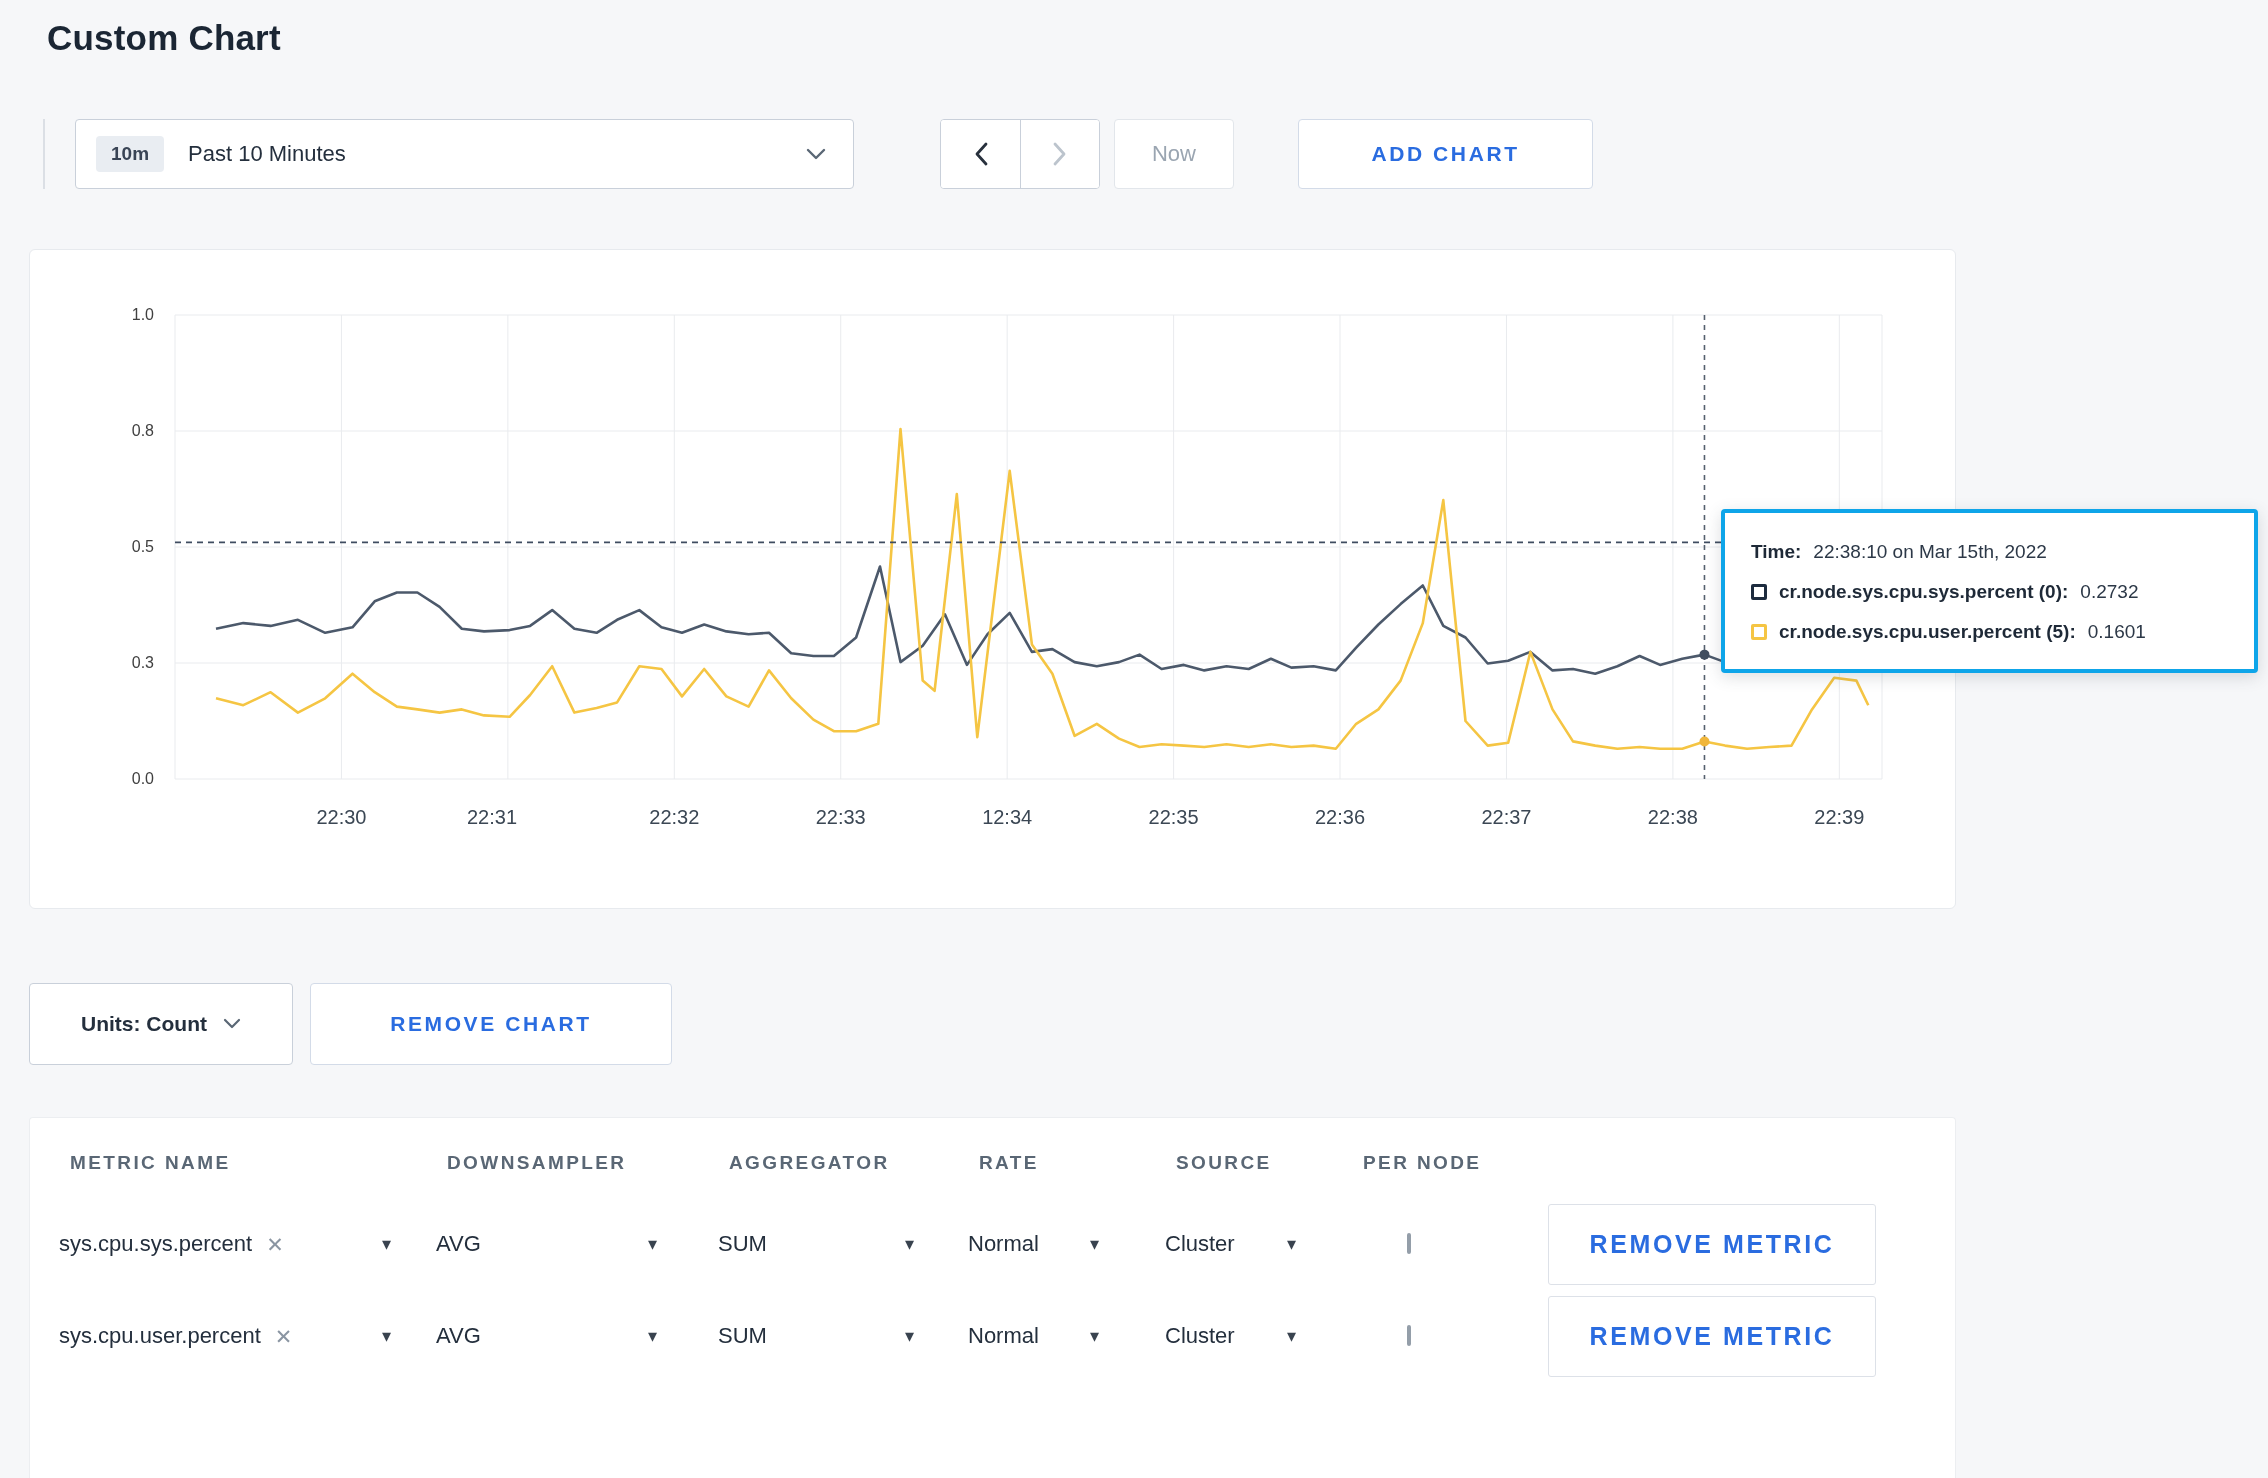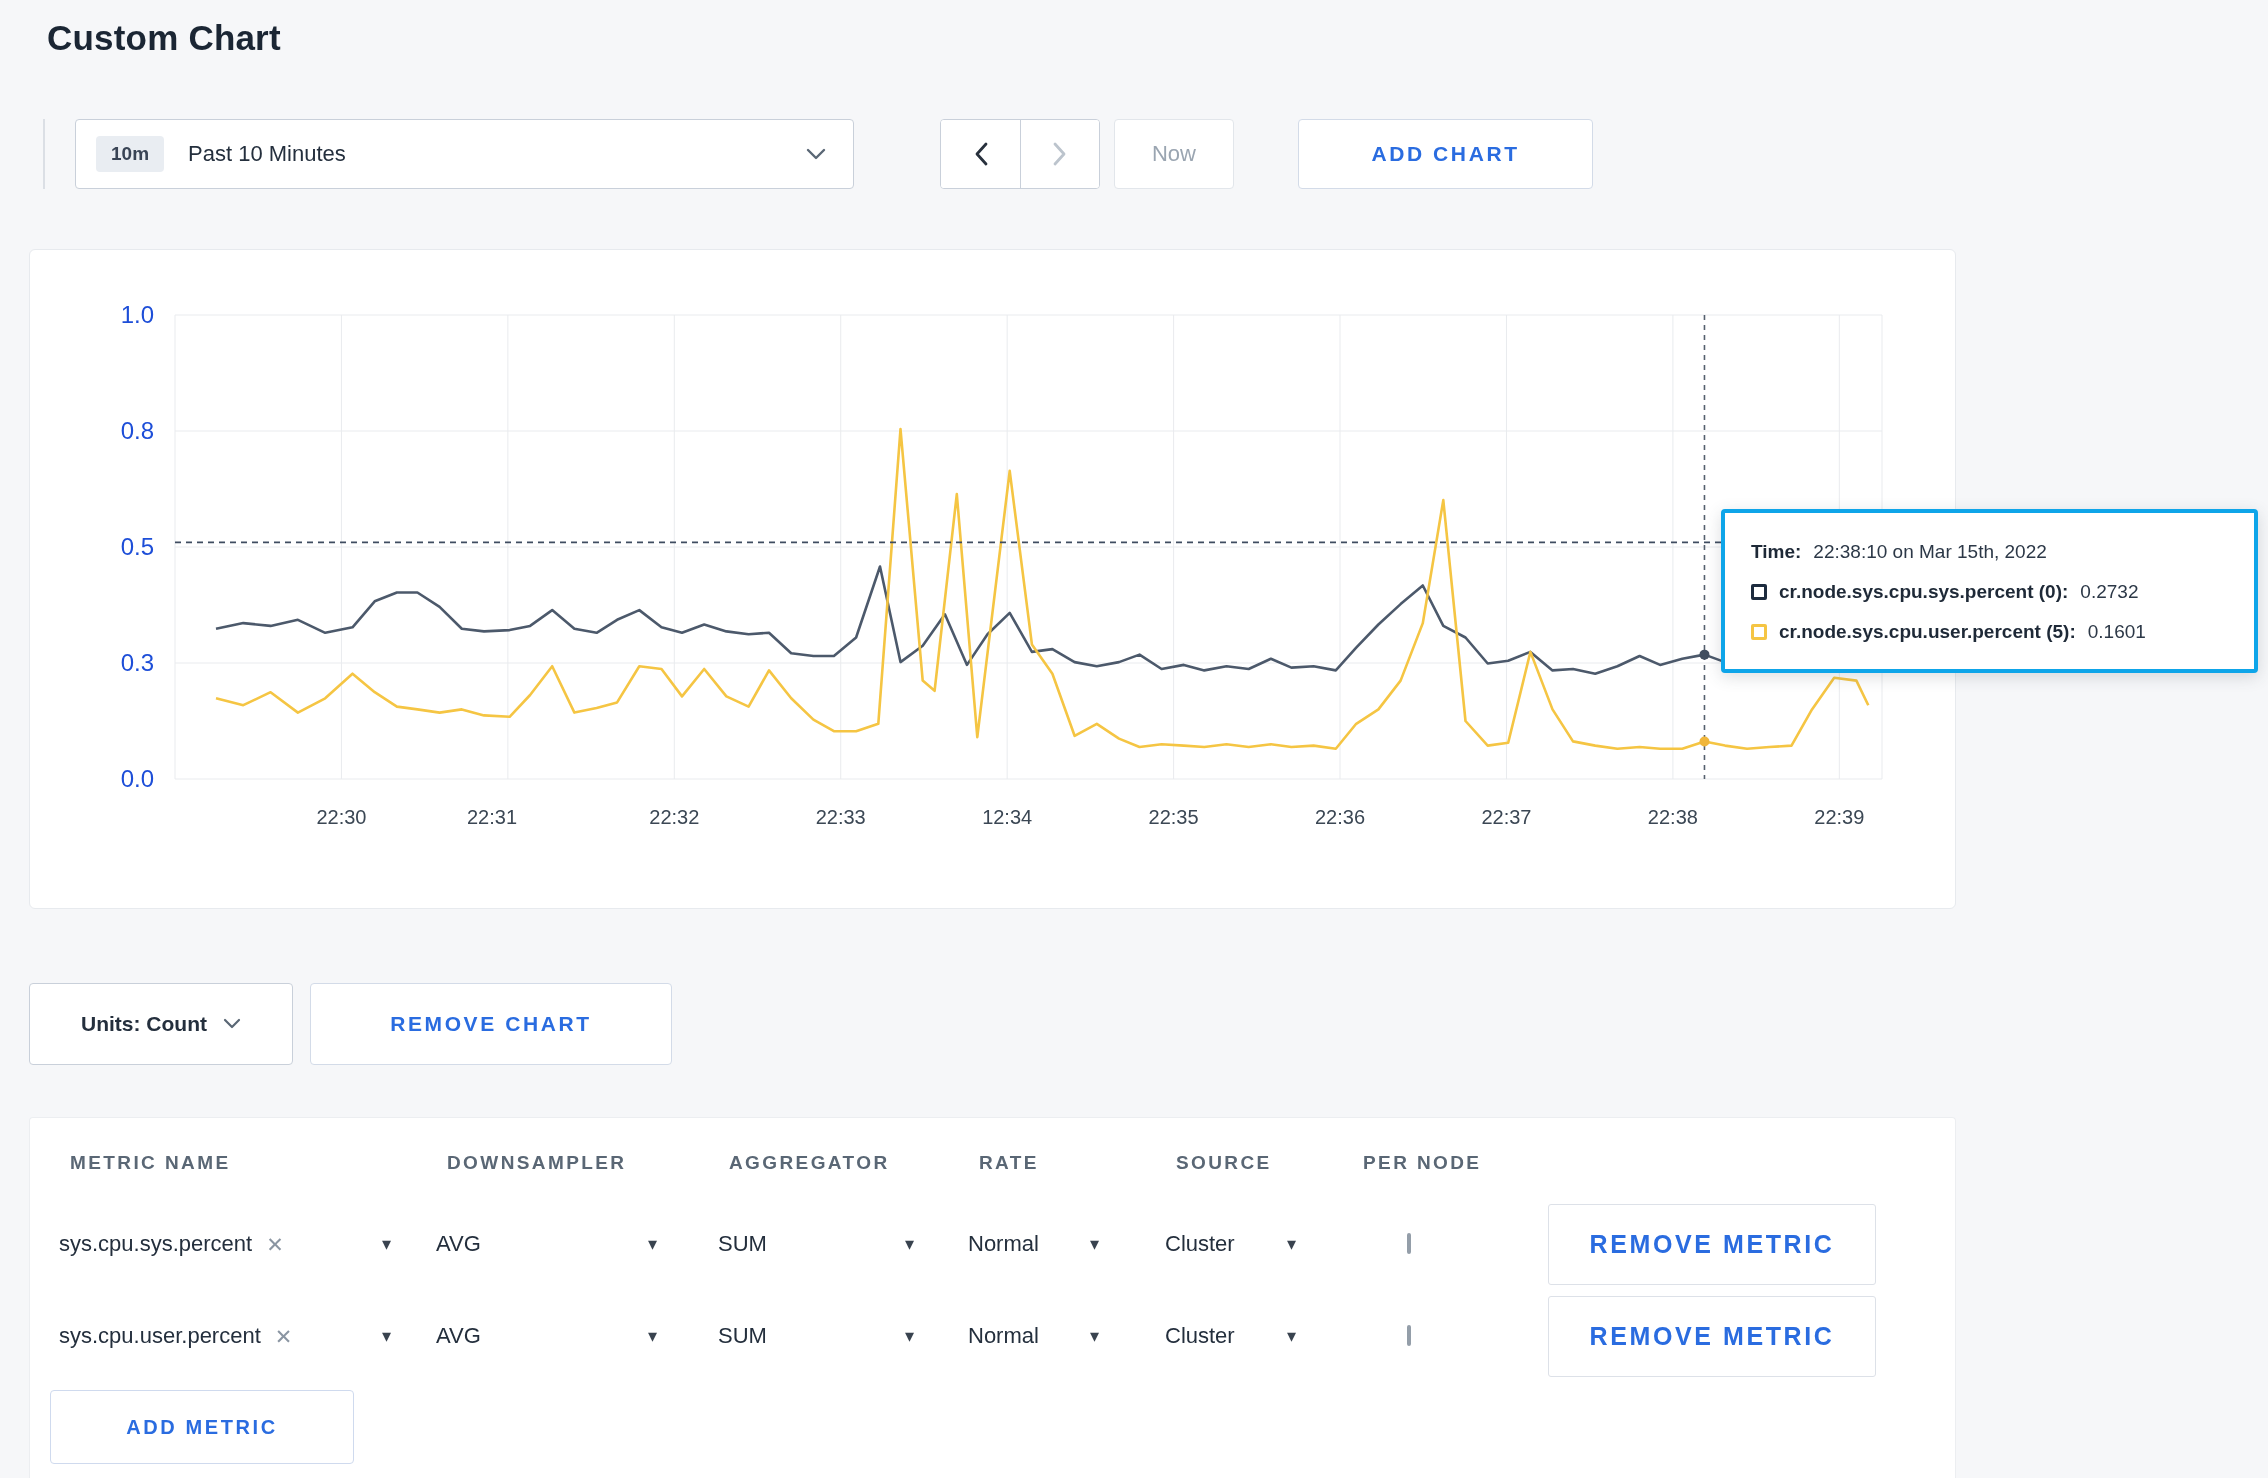--- a/index.html
+++ b/index.html
@@ -28,21 +28,21 @@
   .now-btn { position:absolute; left:1114px; top:119px; width:120px; height:70px; background:#fff; border:1px solid #e2e6eb; border-radius:4px; font-size:22px; color:#9aa5b1; font-family:inherit; cursor:default; }
 
   .btn-outline-blue { background:#fff; border:1px solid #d3dbe8; border-radius:4px; color:#2a6ce0; font-weight:600; letter-spacing:2.6px; font-family:inherit; cursor:pointer; }
   .add-chart-btn { position:absolute; left:1298px; top:119px; width:295px; height:70px; font-size:21px; }
 
   
   .chart-card { position:absolute; left:29px; top:249px; width:1927px; height:660px; background:#fff; border:1px solid #e7eaee; border-radius:6px; }
   .plot { position:absolute; left:145px; top:65px; width:1707px; height:464px; cursor:crosshair; }
   #chart-svg { position:absolute; left:0; top:0; width:100%; height:100%; overflow:visible; }
   .y-ticks { position:absolute; left:0; top:65px; width:130px; height:464px; }
-  .y-tick { position:absolute; right:6px; width:120px; text-align:right; font-size:24px; color:#1d4ed8; line-height:26px; }
+  .y-tick { position:absolute; right:6px; width:120px; text-align:right; font-size:16px; color:#404040; line-height:26px; }
   .x-ticks { position:absolute; left:145px; top:556px; width:1707px; height:30px;text-align:center; }
   .x-tick { position:absolute; transform:translateX(-50%); font-size:20px; color:#3b4754; white-space:nowrap; }
 
   
   .tooltip { position:absolute; left:1721px; top:509px; width:537px; background:#fff; border:4px solid #0ea5e9; border-radius:4px; box-shadow:0 4px 16px rgba(60,70,85,.18); padding:22px 26px 20px 26px; z-index:5; }
   .tt-row { display:flex; align-items:center; min-height:34px; margin-bottom:6px; }
   .tt-row:last-child { margin-bottom:0; }
   .tt-label { font-weight:700; font-size:19px; color:#1e2937; white-space:nowrap; }
   .tt-value { margin-left:12px; font-size:19px; color:#2c3847; white-space:nowrap; }
   .swatch { width:16px; height:16px; border:3px solid #000; border-radius:2px; background:#fff; margin-right:12px; flex:0 0 auto; }
@@ -249,16 +249,15 @@
       <div>
           <div class="sel w-src">
             <span class="sel-text">Cluster</span>
             <span class="caret">▾</span>
           </div>
         </div>
       <div><span class="checkbox"></span></div>
       <div><button class="btn-outline-blue remove-metric-btn">REMOVE METRIC</button></div>
     </div>
 
-    <button class="btn-outline-blue add-metric-btn">ADD METRIC</button>
   </div>
 
 </div>
 
 </body></html>

